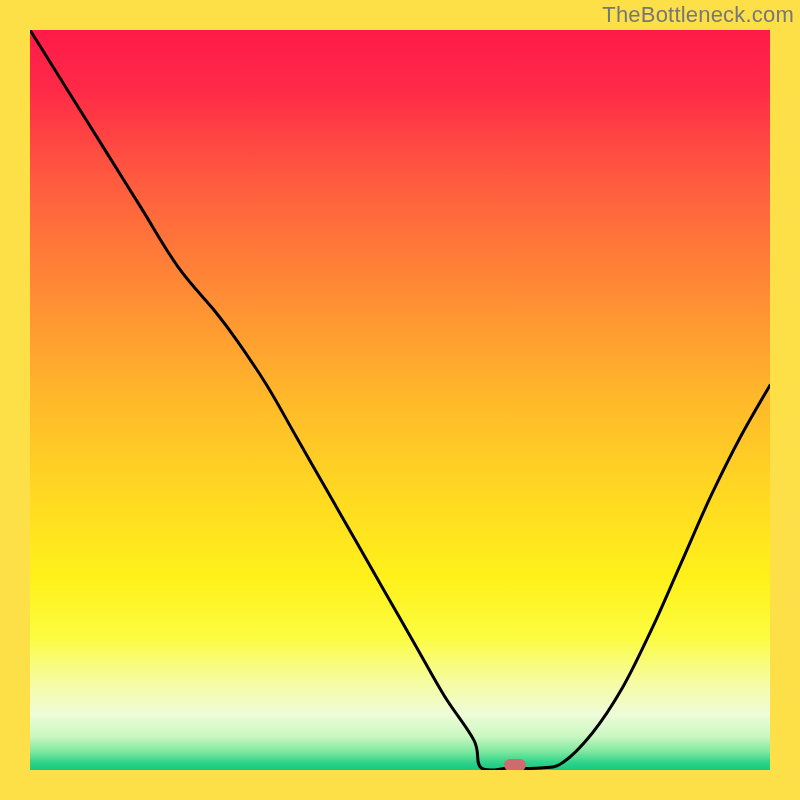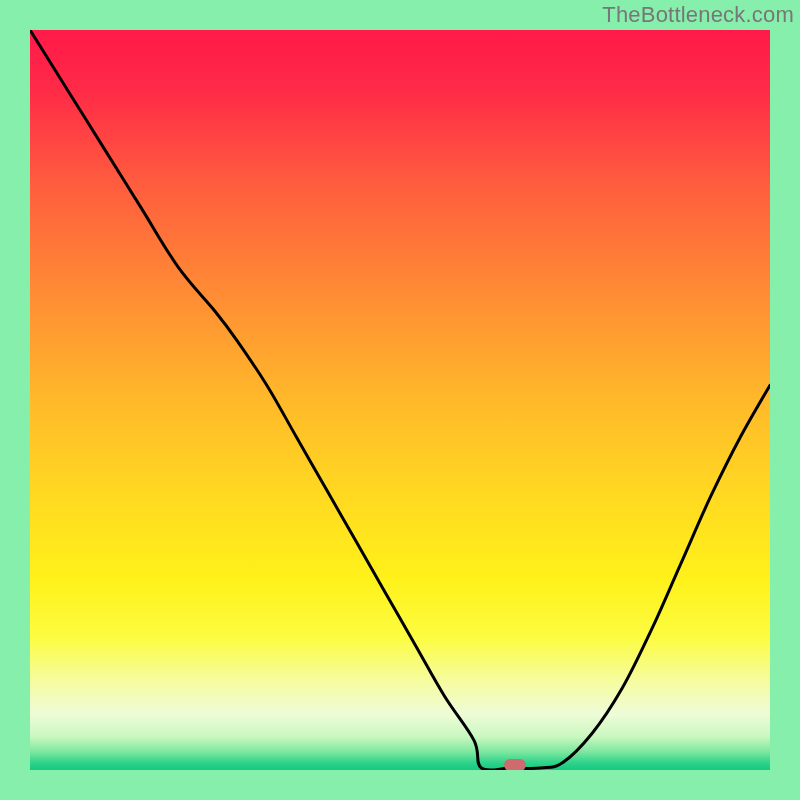--- a/index.html
+++ b/index.html
@@ -7,21 +7,21 @@
     padding: 0;
     width: 800px;
     height: 800px;
     background: #000;
     font-family: Arial, Helvetica, sans-serif;
   }
   .container {
     position: relative;
     width: 800px;
     height: 800px;
-    background: #86efac;
+    background: #fde047;
   }
   .watermark {
     position: absolute;
     top: 2px;
     right: 6px;
     color: #777;
     font-size: 22px;
     font-weight: 500;
     letter-spacing: 0.2px;
     z-index: 10;

